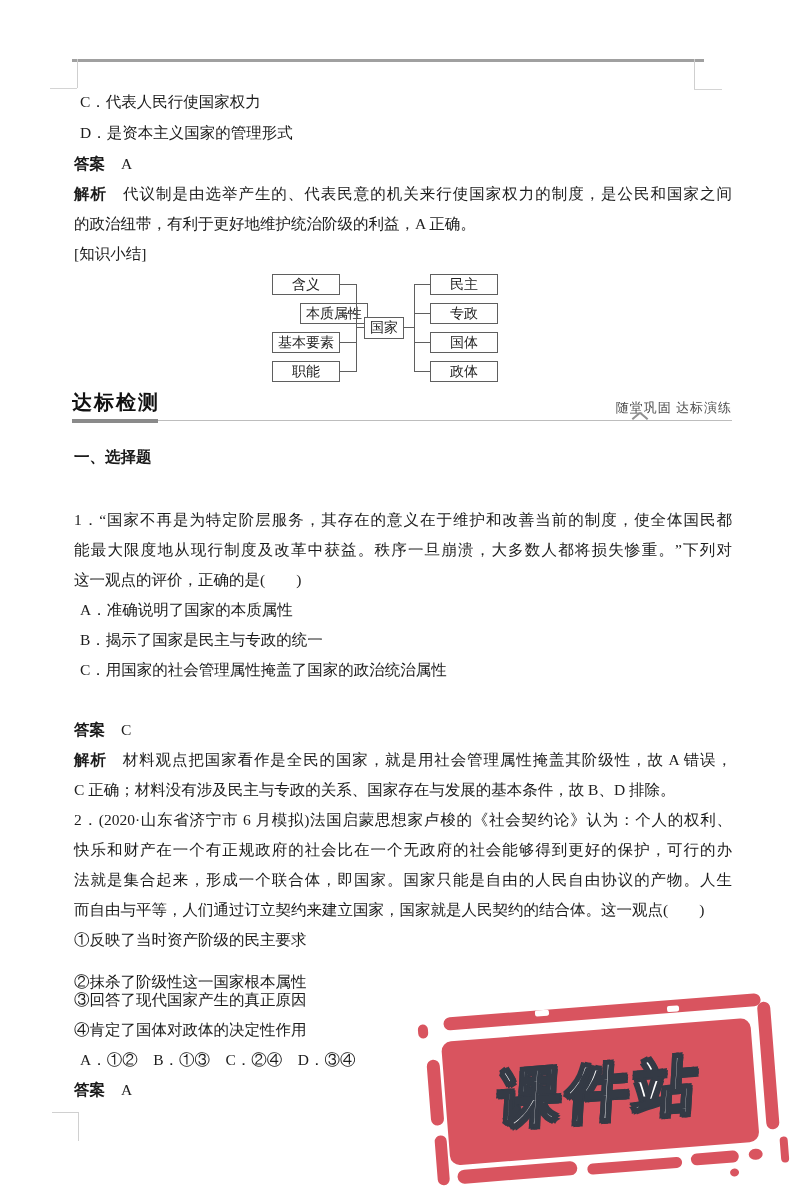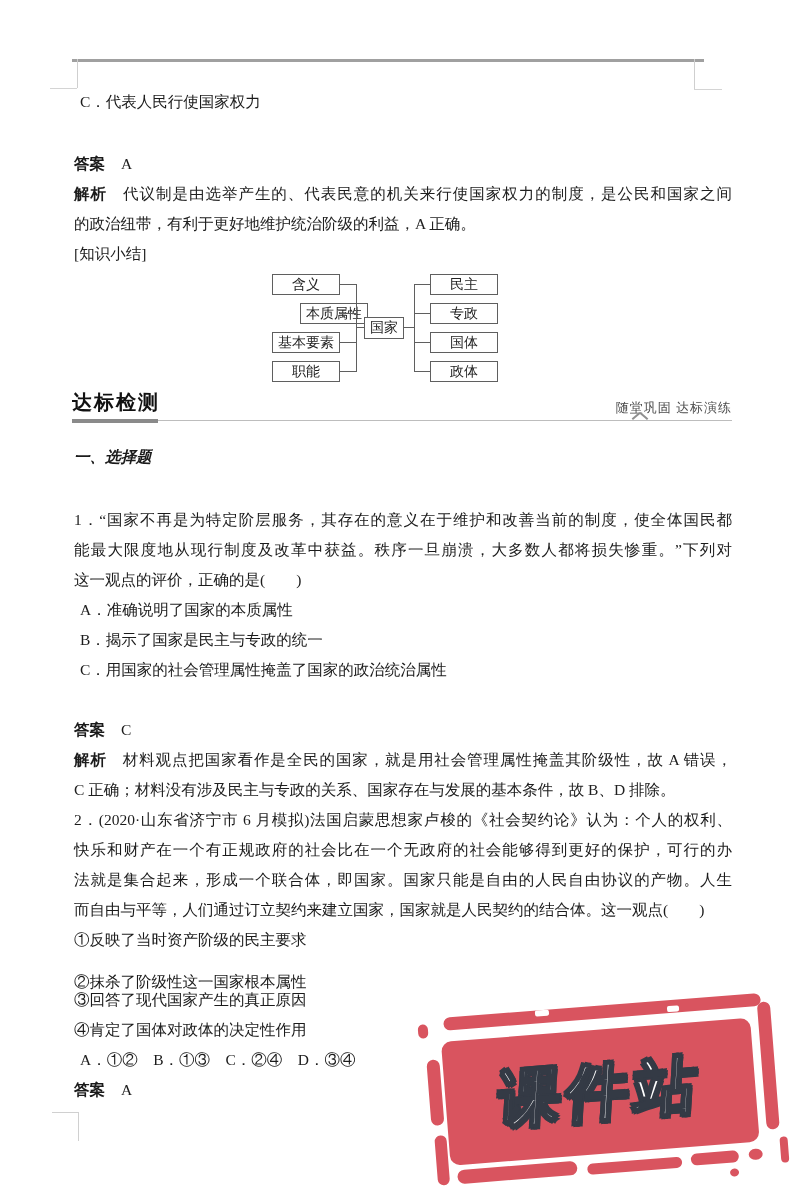--- a/index.html
+++ b/index.html
@@ -5,21 +5,21 @@
   html,body { margin:0; padding:0; background:#ffffff; }
   .page {
     position:relative; width:800px; height:1200px; background:#ffffff;
     font-family:"Liberation Serif","DejaVu Serif",serif;
     color:#1b1b1b; overflow:hidden;
   }
   
   .t { position:absolute; left:74px; width:658px; font-size:15.5px; line-height:31px; white-space:nowrap; }
   .jl { white-space:normal; text-align:justify; text-align-last:justify; }
   .opt { left:80px; }
-  .hei { font-family:"Liberation Sans","DejaVu Sans",sans-serif; font-weight:bold;font-style:italic; }
+  .hei { font-family:"Liberation Sans","DejaVu Sans",sans-serif; font-weight:bold; }
   .lbl { font-family:"Liberation Sans","DejaVu Sans",sans-serif; font-weight:bold; margin-right:16px;text-align:center; }
   .kai { color:#202020; }
   
   .hline, .vline { position:absolute; }
   
   .sec-title { position:absolute; left:72px; top:389px; font-family:"Liberation Sans","DejaVu Sans",sans-serif;
     font-weight:bold; font-size:20px; letter-spacing:2px; color:#111; }
   .sec-sub { position:absolute; left:380px; top:399px; width:352px; text-align:right;
     font-size:13px; color:#4b4b4b; letter-spacing:1px; }
   
@@ -44,20 +44,21 @@
 
 <div class="page">
 
   <div class="hline" style="left:72px;top:59px;width:632px;height:3px;background:#a0a0a0;"></div>
   <div class="vline" style="left:77px;top:59px;width:1px;height:29px;background:#cfcfcf;"></div>
   <div class="hline" style="left:50px;top:88px;width:27px;height:1px;background:#d4d4d4;"></div>
   <div class="vline" style="left:694px;top:59px;width:1px;height:30px;background:#cfcfcf;"></div>
   <div class="hline" style="left:694px;top:89px;width:28px;height:1px;background:#d4d4d4;"></div>
 
   <div class="t opt" style="top:86px">C．代表人民行使国家权力</div>
+  <div class="t opt" style="top:117px">D．是资本主义国家的管理形式</div>
   <div class="t" style="top:148px"><span class="lbl">答案</span><span>A</span></div>
   <div class="t jl" style="top:178px"><span class="lbl">解析</span><span class="kai">代议制是由选举产生的、代表民意的机关来行使国家权力的制度，是公民和国家之间</span></div>
   <div class="t kai" style="top:208px">的政治纽带，有利于更好地维护统治阶级的利益，A 正确。</div>
 
   <div class="t" style="top:238px">[知识小结]</div>
 
   <div class="diagram">
 
     <div class="dbox" style="left:14px;top:8px;width:66px;">含义</div>
     <div class="dbox" style="left:14px;top:37px;width:66px;margin-left:28px;">本质属性</div>

